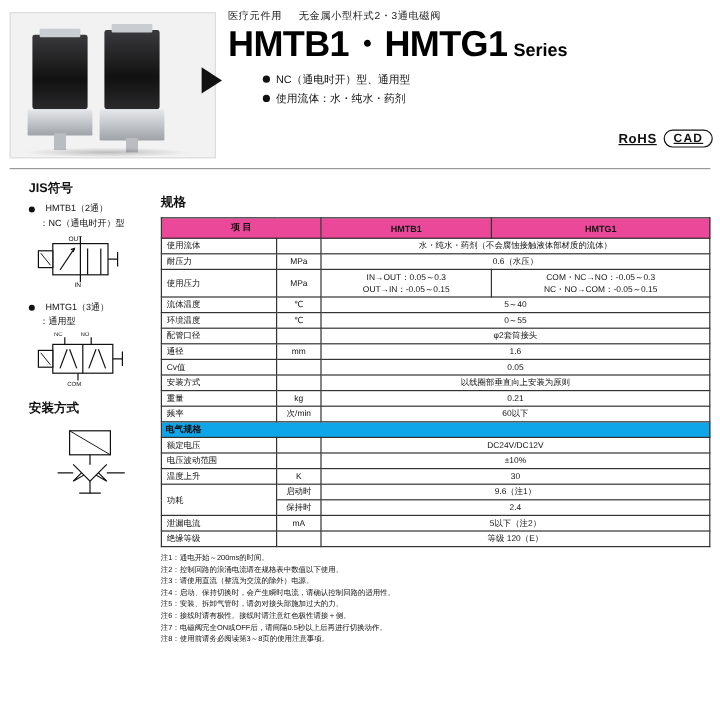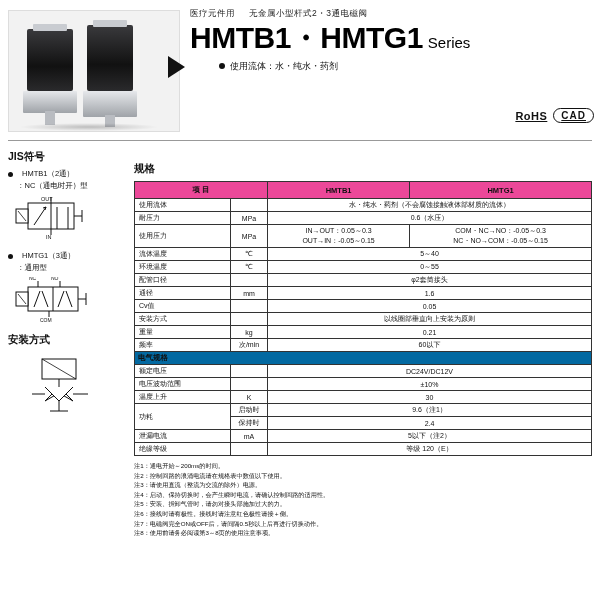--- a/index.html
+++ b/index.html
@@ -30,62 +30,62 @@
   .s2{left:96px;top:104px;width:10px;height:12px;}
   .shadow{position:absolute;left:10px;top:112px;width:140px;height:8px;background:radial-gradient(ellipse at center,rgba(0,0,0,.22),rgba(0,0,0,0) 70%);}
 
   .head-right{position:absolute;left:190px;top:8px;width:402px;}
   .kicker{font-size:8.5px;color:#222;letter-spacing:.5px;margin-bottom:2px;}
   .kicker .sp{display:inline-block;width:14px;}
   .title{
     font-size:30px;font-weight:bold;letter-spacing:-0.5px;color:#000;
     line-height:1.05;white-space:nowrap;
   }
-  .title .series{font-size:15px;font-weight:normal;letter-spacing:0;margin-left:5px;}
+  .title .series{font-size:15px;font-weight:bold;letter-spacing:0;margin-left:5px;}
   .bullets{margin-top:6px;}
   .bullet{font-size:9px;color:#111;margin:3.5px 0 3.5px 40px;position:relative;}
   .bullet:before{
     content:"";position:absolute;left:-11px;top:3px;width:6px;height:6px;
     background:#111;border-radius:50%;
   }
   .tri{
     position:absolute;left:168px;top:56px;width:0;height:0;
     border-top:11px solid transparent;border-bottom:11px solid transparent;
     border-left:17px solid #111;
   }
   .badges{position:absolute;right:6px;top:108px;display:flex;gap:6px;align-items:center;text-decoration:underline;}
   .badge-rohs{font-size:11px;font-weight:bold;letter-spacing:.5px;color:#111;}
   .badge-cad{
     border:1.6px solid #111;border-radius:10px;padding:1px 7px;
     font-size:10px;font-weight:bold;letter-spacing:1px;color:#111;
   }
   .hr{position:absolute;left:8px;top:140px;width:584px;height:1px;background:#999;}
 
   
-  .left{position:absolute;left:8px;top:150px;width:120px;}
+  .left{position:absolute;left:24px;top:150px;width:120px;}
   .sec-title{font-size:10.5px;font-weight:bold;color:#111;margin:0 0 5px 0;}
   .li{font-size:7.5px;color:#111;margin:2px 0;position:relative;padding-left:14px;}
   .li:before{content:"";position:absolute;left:0;top:2.5px;width:5px;height:5px;background:#111;border-radius:50%;}
   .li.sub{padding-left:9px;}
   .li.sub:before{display:none;}
   .sym-box{
     margin:4px 0 10px 2px;width:104px;height:46px;position:relative;
   }
   .sym-box svg{display:block;}
   .mount-box{margin:6px 0 0 2px;width:104px;height:72px;position:relative;}
 
   
   .right{position:absolute;left:134px;top:162px;width:458px;}
   table{border-collapse:collapse;width:458px;font-size:7px;}
   td,th{border:1px solid #333;padding:1px 3px;vertical-align:middle;color:#111;}
   .hdr td{background:#ec4899;text-align:center;font-weight:bold;font-size:7.5px;height:14px;}
   td.lbl{width:88px;padding-left:4px;}
   td.unit{width:30px;text-align:center;}
   td.val{text-align:center;}
-  .secrow td{background:#0369a1;font-weight:bold;font-size:7.5px;}
+  .secrow td{background:#0ea5e9;font-weight:bold;font-size:7.5px;}
   .notes{margin-top:5px;font-size:6.2px;line-height:1.55;color:#111;}
   .notes div{white-space:nowrap;}
 </style>
 </head>
 <body>
 
 <div class="page">
 
   <div class="header">
     <div class="photo-box">
@@ -105,20 +105,21 @@
     <div class="tri"></div>
 
     <div class="head-right">
       <div class="kicker">
         <span>医疗元件用</span><span class="sp"></span><span>无金属小型杆式2・3通电磁阀</span>
       </div>
       <div class="title">
         <span>HMTB1・HMTG1</span><span class="series">Series</span>
       </div>
       <div class="bullets">
+        <div class="bullet">NC（通电时开）型、通用型</div>
         <div class="bullet">使用流体：水・纯水・药剂</div>
       </div>
     </div>
 
     <div class="badges">
       <span class="badge-rohs">RoHS</span>
       <span class="badge-cad">CAD</span>
     </div>
   </div>
   <div class="hr"></div>

